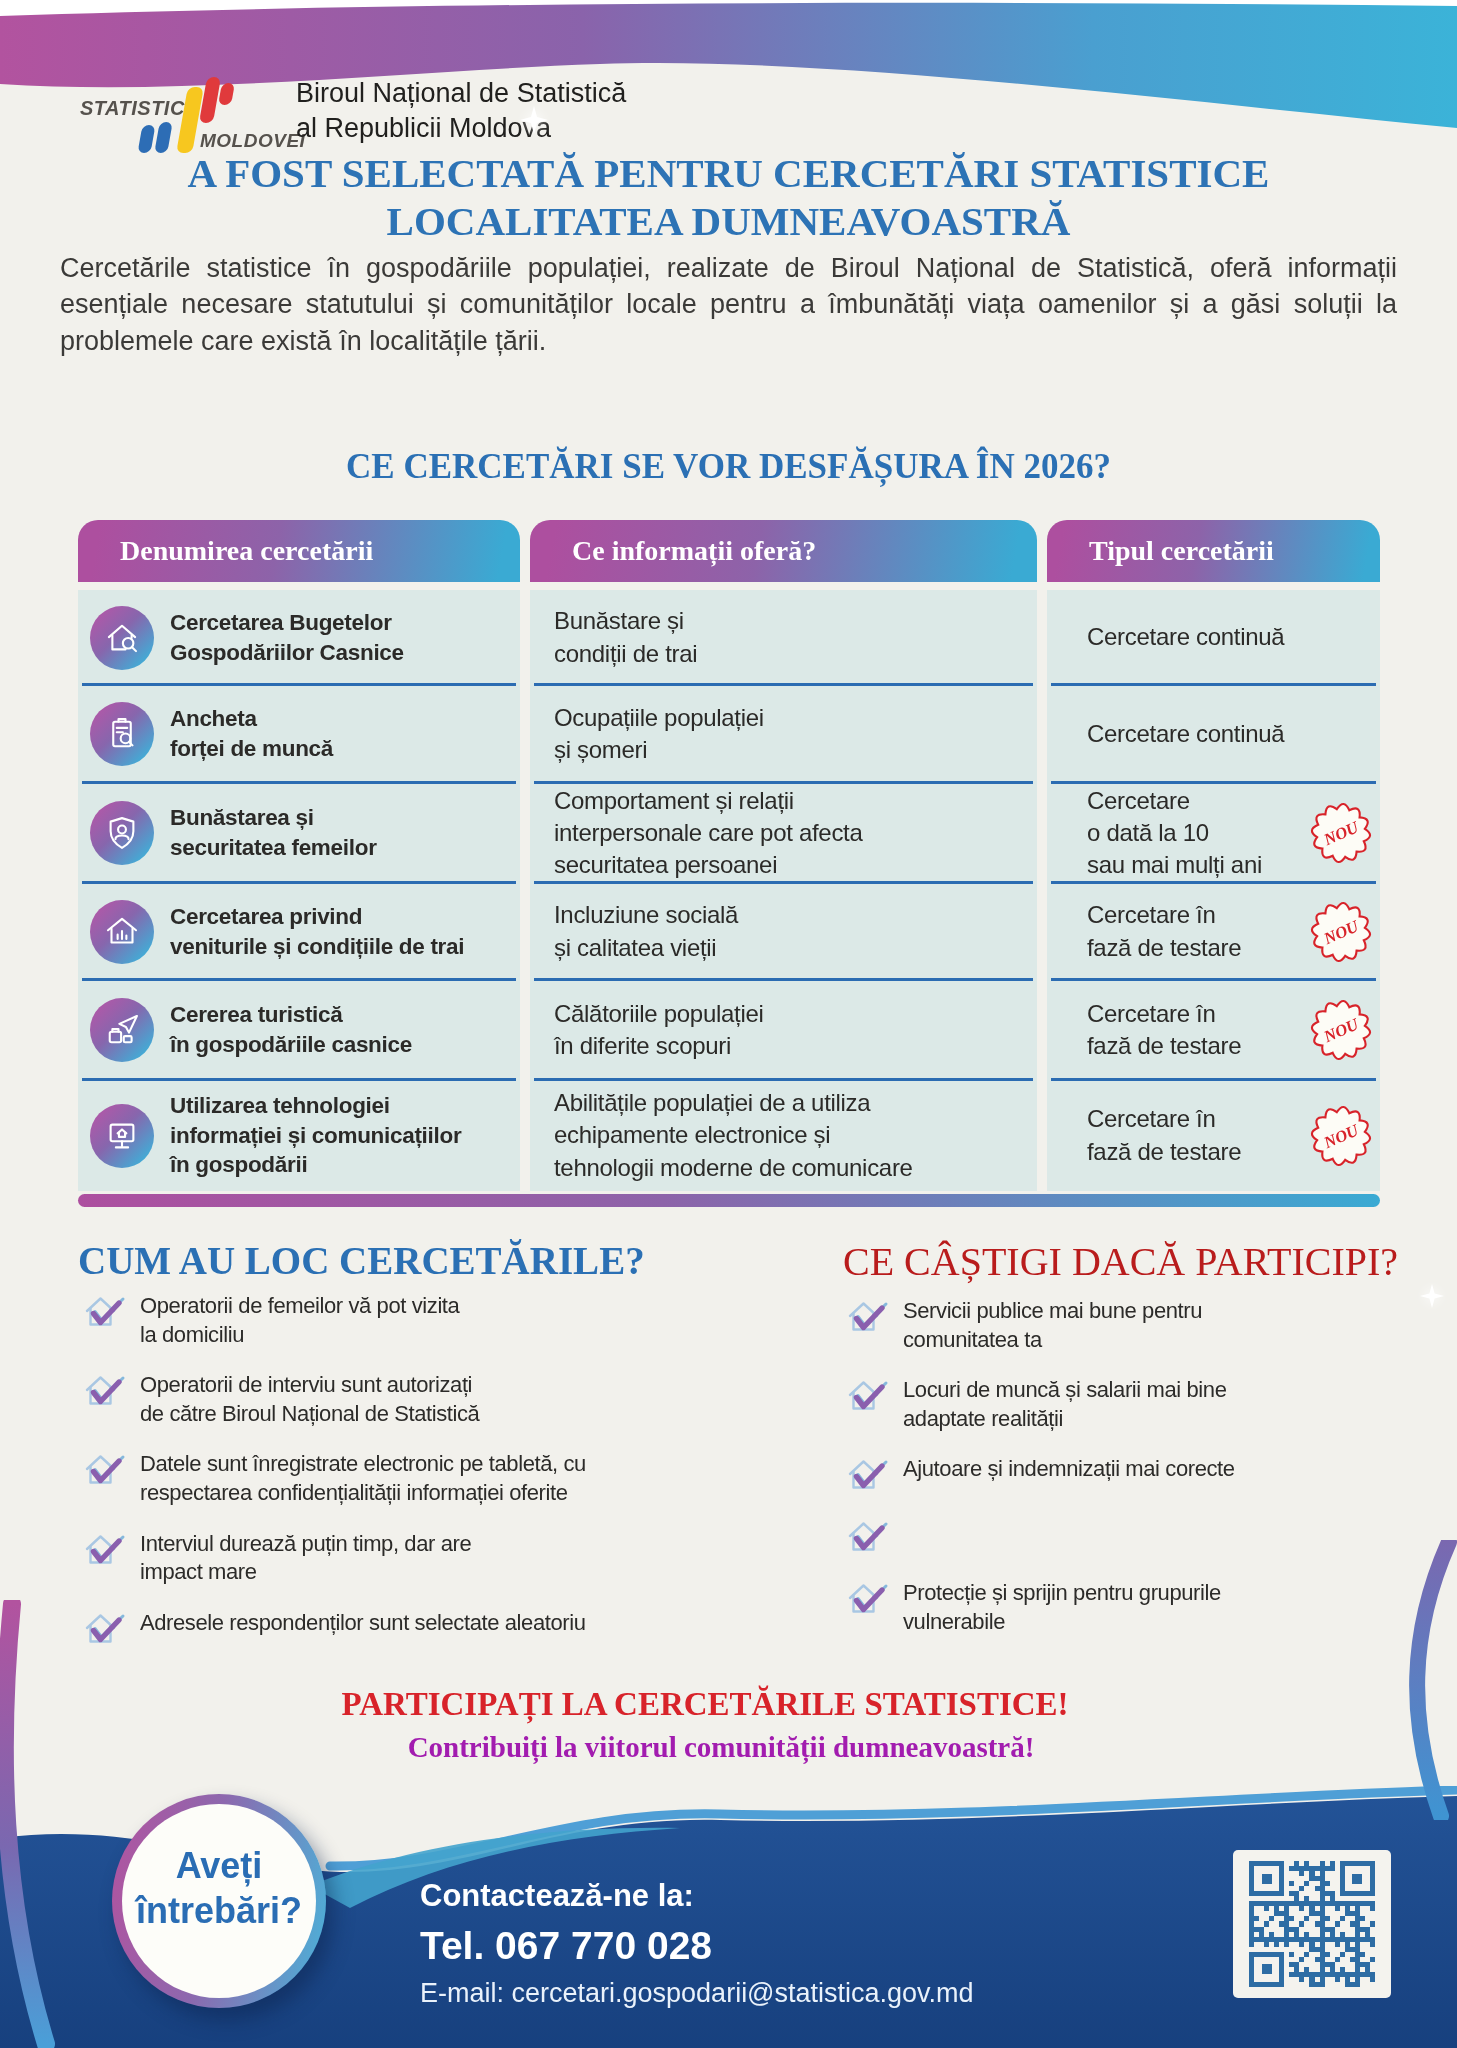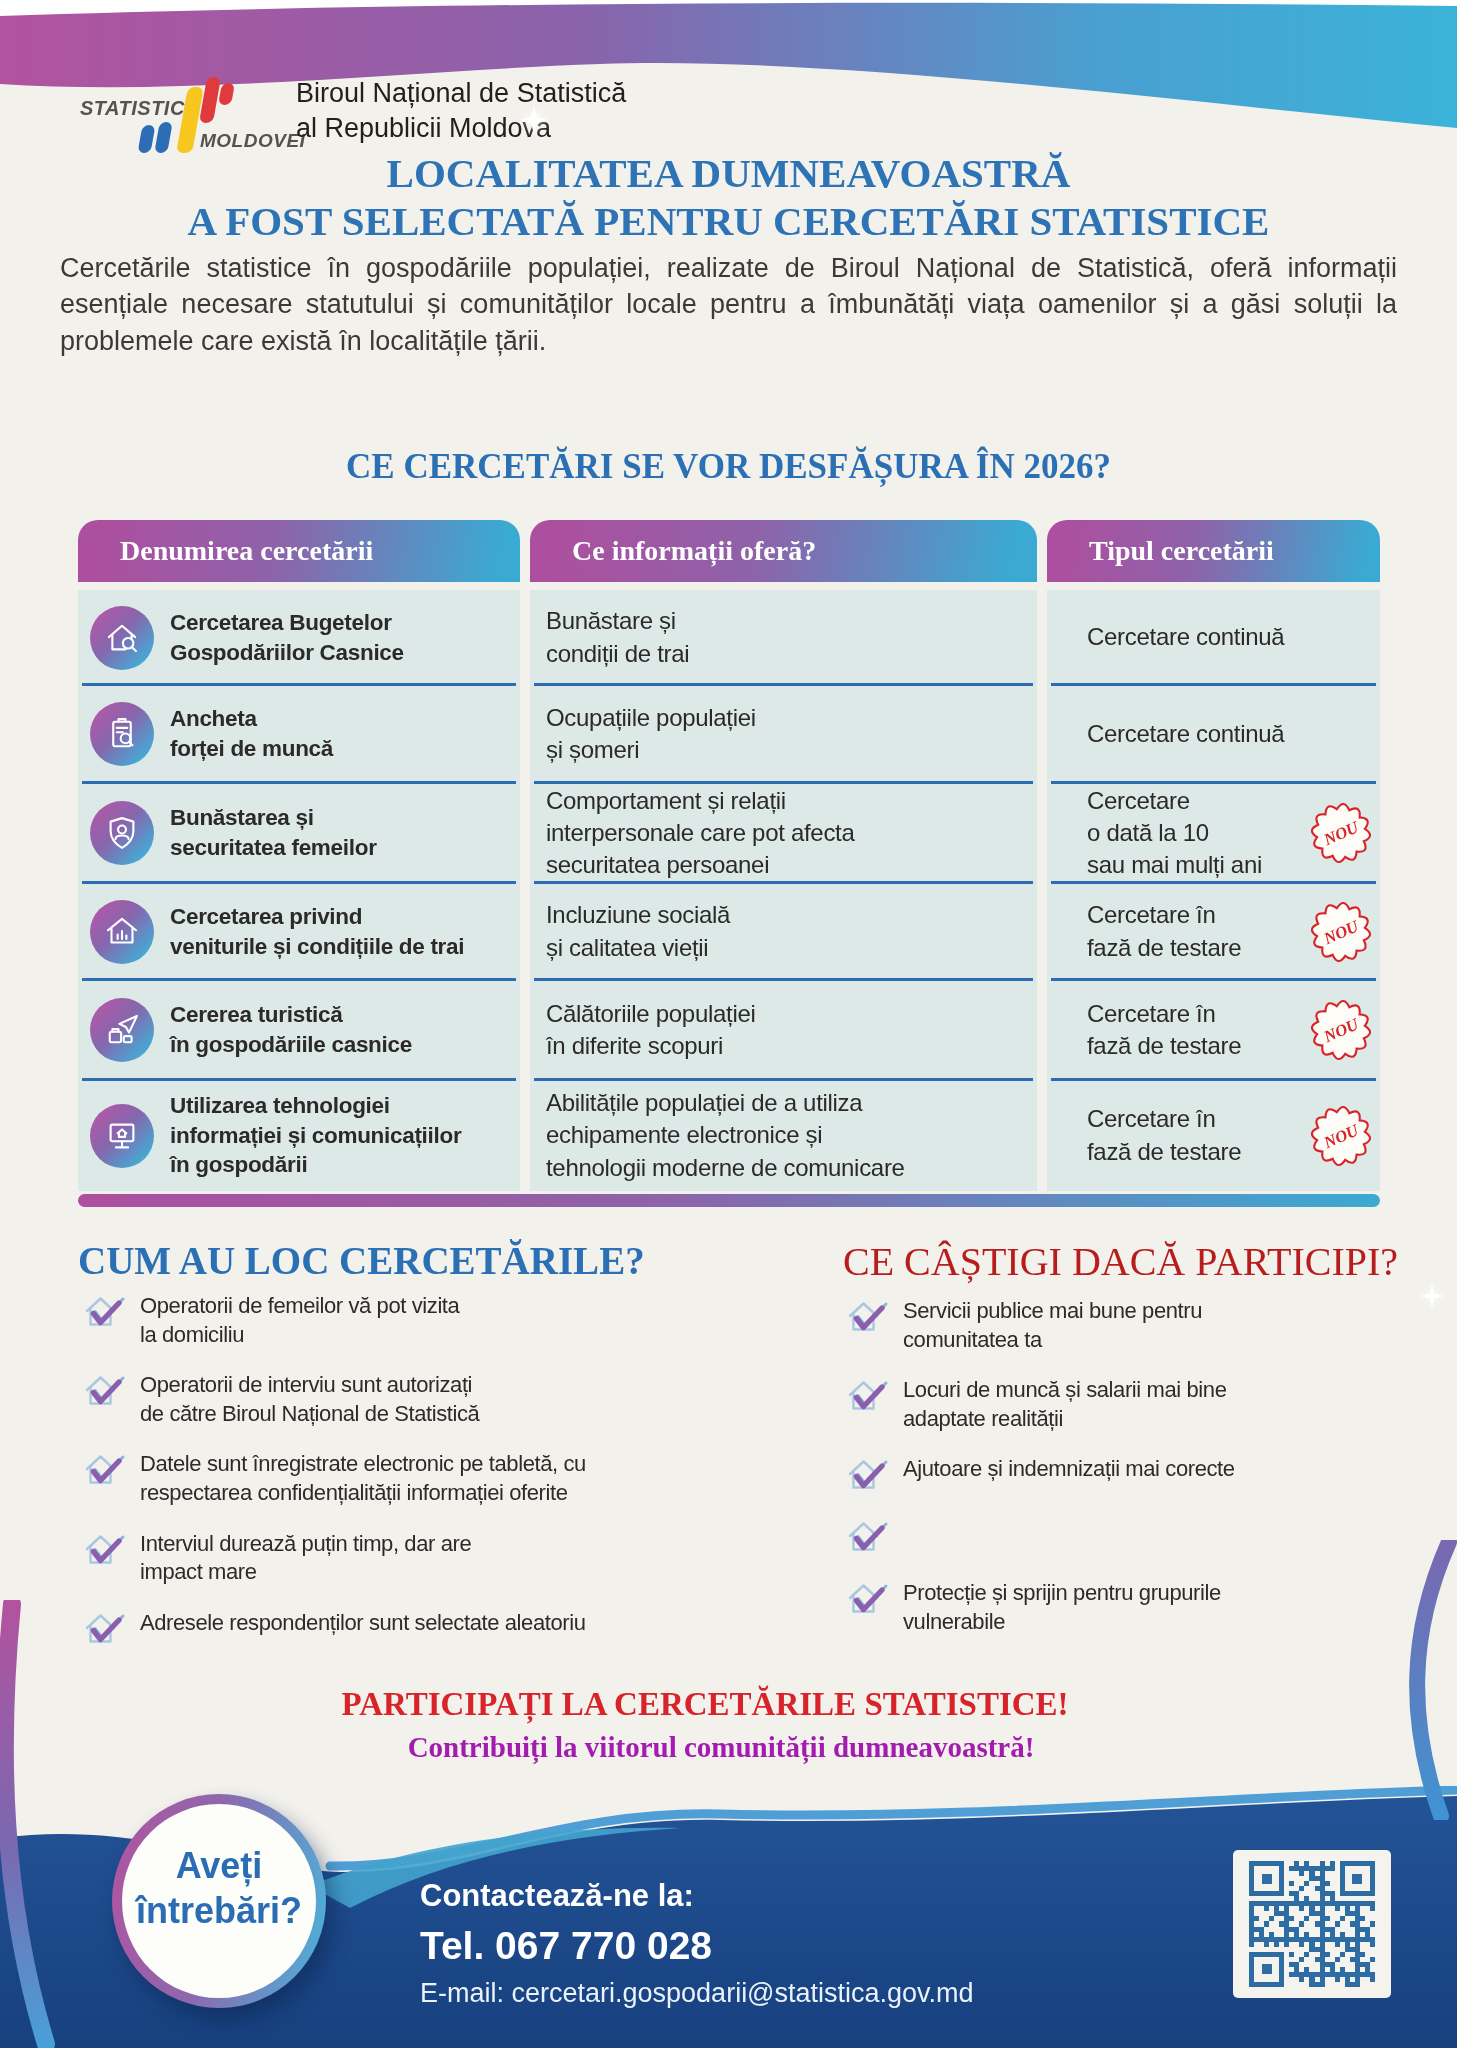--- a/index.html
+++ b/index.html
@@ -33,21 +33,21 @@
               font-family:"Liberation Serif",serif;
               background:linear-gradient(100deg,#ad4f9f 5%,#8d63a9 45%,#3aaad3 95%);}
   .col-body{background:#dce9e7;}
   .trow{position:relative;display:flex;align-items:center;box-sizing:border-box;}
   .trow:not(.nodiv)::after{content:"";position:absolute;left:4px;right:4px;bottom:-1px;height:3px;background:#2b6cb2;}
   .rh1{height:95px}.rh2{height:98px}.rh3{height:100px}.rh4{height:97px}.rh5{height:100px}.rh6{height:111px}
   .name-row{padding-left:12px;gap:16px;}
   .icon-circle{width:64px;height:64px;border-radius:50%;flex:0 0 64px;display:flex;align-items:center;justify-content:center;
                background:linear-gradient(135deg,#b158a8 10%,#8766ad 45%,#3db1d9 90%);}
   .name-text{font-size:22.5px;font-weight:bold;letter-spacing:-.3px;line-height:1.32;}
-  .info-row{padding-left:16px;padding-right:6px;}
+  .info-row{padding-left:24px;padding-right:6px;}
   .info-text{font-size:24px;letter-spacing:-.3px;line-height:1.34;}
   .type-row{padding-left:40px;padding-right:8px;}
   .type-text{font-size:24px;letter-spacing:-.3px;line-height:1.34;}
   .nou{margin-left:auto;flex:0 0 62px;transform:rotate(-10deg);}
   .grad-bar{left:78px;top:1194px;width:1302px;height:13px;border-radius:7px;
             background:linear-gradient(90deg,#ad4f9f 0%,#8d63a9 45%,#3aaad3 100%);}
 
   
   .how-title{left:78px;top:1238px;color:#2b70b4;font-weight:bold;font-size:39px;}
   .ben-title{left:843px;top:1238px;color:#b91c1c;font-weight:normal;font-size:40px;}
@@ -107,22 +107,22 @@
     <div class="logo-bar" style="left:140px;top:8px;width:13px;height:22px;background:#e03a3c;"></div>
   </div>
   <div class="abs org-name ml">Biroul Național de Statistică
 al Republicii Moldova</div>
 
   <svg class="abs sparkle" style="left:520px;top:106px;" width="28" height="28" viewBox="0 0 26 26">
     <path d="M13 0 L15.8 10.2 L26 13 L15.8 15.8 L13 26 L10.2 15.8 L0 13 L10.2 10.2 Z" fill="#ffffff"></path>
   </svg>
 
   <div class="abs main-title serif">
+    <div>A FOST SELECTATĂ PENTRU CERCETĂRI STATISTICE</div>
     <div>LOCALITATEA DUMNEAVOASTRĂ</div>
-    <div>A FOST SELECTATĂ PENTRU CERCETĂRI STATISTICE</div>
   </div>
 
   <div class="abs intro">Cercetările statistice în gospodăriile populației, realizate de Biroul Național de Statistică, oferă informații esențiale necesare statutului și comunităților locale pentru a îmbunătăți viața oamenilor și a găsi soluții la problemele care există în localitățile țării.</div>
 
   <div class="abs sec-2026 serif">CE CERCETĂRI SE VOR DESFĂȘURA ÎN 2026?</div>
 
   <div class="abs table">
 
     <div>
       <div class="col-header">Denumirea cercetării</div>

